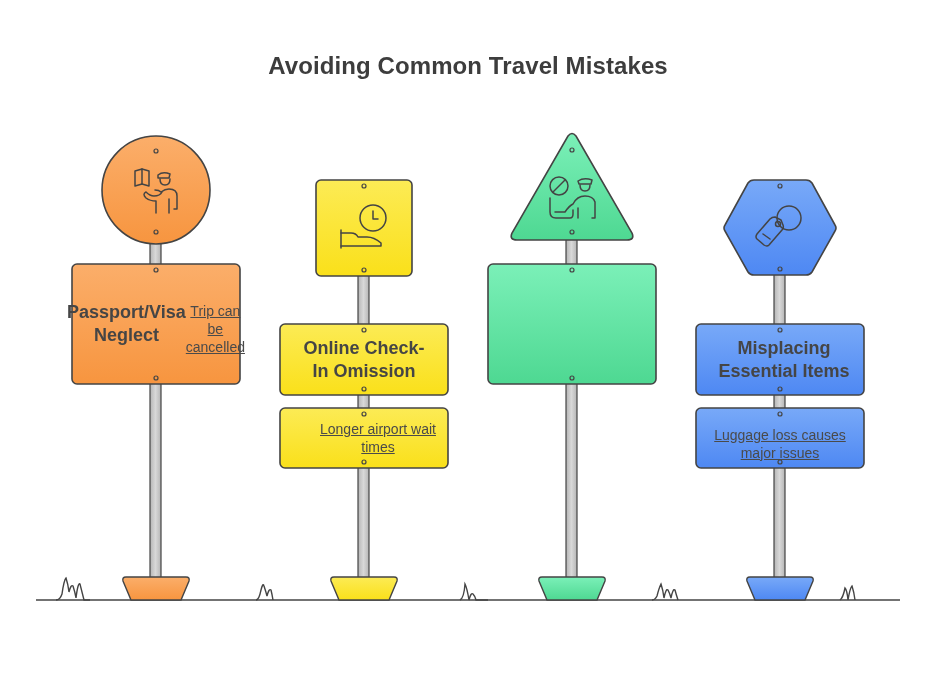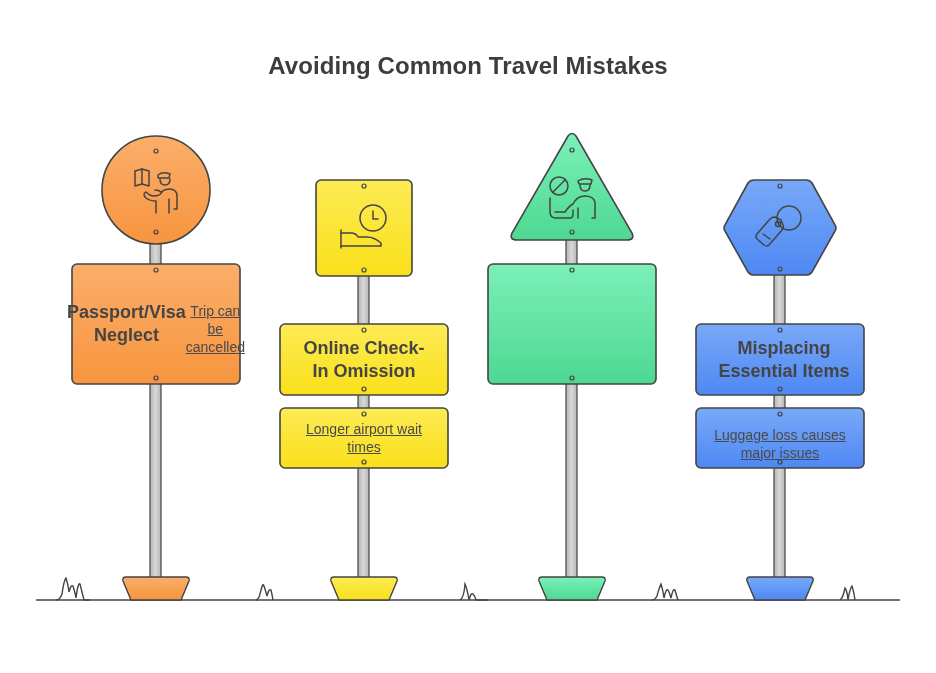--- a/index.html
+++ b/index.html
@@ -133,21 +133,21 @@
 </svg>
 
 <div class="lbl" style="left:72px; top:270px; width:168px; height:108px;">
   <div class="t" style="width:140px;">Passport/Visa Neglect</div>
   <div class="s" style="width:100px;">Trip can be cancelled</div>
 </div>
 
 <div class="lbl" style="left:280px; top:328px; width:168px; height:64px;">
   <div class="t" style="width:135px;">Online Check-In Omission</div>
 </div>
-<div class="lbl" style="left:280px; top:410px; width:168px; height:56px;">
+<div class="lbl" style="left:280px; top:410px; width:168px; height:56px;justify-content:flex-end;">
   <div class="s solo" style="width:140px;">Longer airport wait times</div>
 </div>
 
 <div class="lbl" style="left:488px; top:270px; width:168px; height:108px;">
 </div>
 
 <div class="lbl" style="left:696px; top:328px; width:168px; height:64px;justify-content:flex-end;">
   <div class="t" style="width:160px;">Misplacing Essential Items</div>
 </div>
 <div class="lbl" style="left:696px; top:410px; width:168px; height:56px;">

